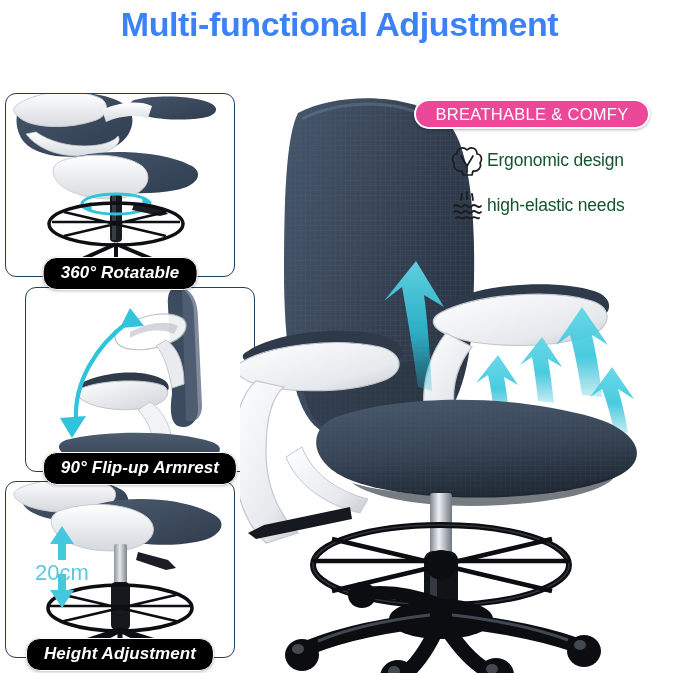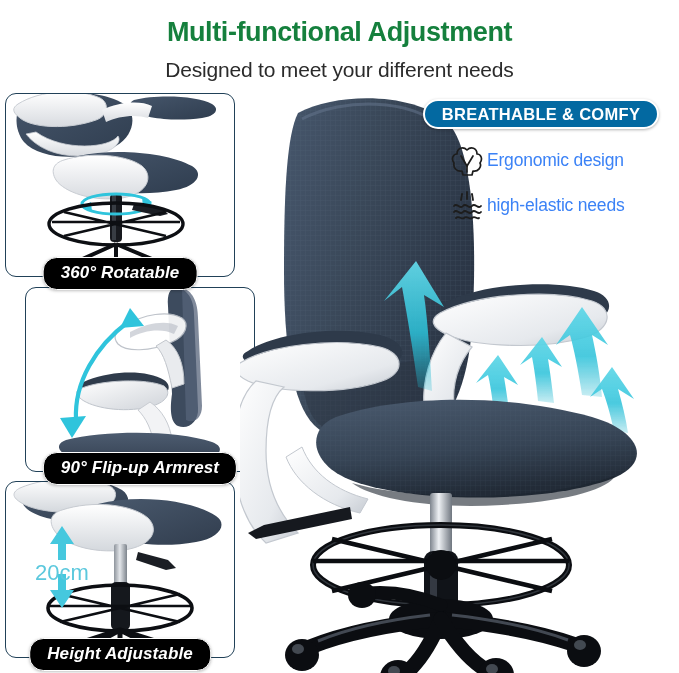--- a/index.html
+++ b/index.html
@@ -8,22 +8,22 @@
     background: #ffffff;
     font-family: "Liberation Sans", sans-serif;
     overflow: hidden;
   }
   .page { position: relative; width: 679px; height: 673px; background: #fff; }
 
   
   .header { position: absolute; left: 0; top: 0; width: 679px; height: 90px;
             text-align: center; }
   .title {
-    font-size: 27px; font-weight: 700; color: #15803d;
-    letter-spacing: -0.4px; line-height: 1; padding-top: 19px;
+    font-size: 34px; font-weight: 700; color: #3b82f6;
+    letter-spacing: -0.4px; line-height: 1; padding-top: 7px;
   }
   .subtitle {
     font-size: 21px; font-weight: 400; color: #2b2b2b;
     letter-spacing: -0.2px; padding-top: 12px;
   }
 
   
   .panel {
     position: absolute; left: 5px; width: 230px;
     border: 1.6px solid #214158; border-radius: 11px;
@@ -40,47 +40,46 @@
     font-size: 17px; font-weight: 700; font-style: italic;
     letter-spacing: 0.1px; white-space: nowrap;
     padding: 5px 17px 6px; border-radius: 14px;
     border: 1.5px solid #ffffff;
     box-shadow: 0 1px 3px rgba(0,0,0,.25);
     z-index: 6;
   }
 
   
   .badge {
-    position: absolute; left: 423px; top: 99px; width: 236px; height: 30px;
-    background: #0369a1; color: #fff;
+    position: absolute; left: 414px; top: 99px; width: 236px; height: 30px;
+    background: #ec4899; color: #fff;
     border: 2px solid #ffffff; border-radius: 15px;
     box-shadow: 0 1px 3px rgba(0,0,0,.3);
     display: flex; align-items: center; justify-content: center;
-    font-size: 16.5px; font-weight: 700; letter-spacing: 0.3px;
+    font-size: 16.5px; font-weight: 400; letter-spacing: 0.3px;
     z-index: 8;
   }
   .features { position: absolute; left: 447px; top: 138px; width: 232px; z-index: 8; }
   .feature-row { display: flex; align-items: center; height: 45px; }
   .feature-icon { width: 40px; height: 34px; flex: 0 0 40px;
                   display: flex; align-items: center; justify-content: center; }
-  .feature-text { font-size: 17.5px; color: #3b82f6; letter-spacing: -0.2px;
+  .feature-text { font-size: 17.5px; color: #14532d; letter-spacing: -0.2px;
                   white-space: nowrap; }
 
   
   .hero { position: absolute; left: 240px; top: 95px; width: 439px; height: 578px; z-index: 2; }
   .hero svg { display: block; }
 </style>
 </head>
 <body>
 
 <div class="page">
 
   <div class="header">
     <div class="title">Multi-functional Adjustment</div>
-    <div class="subtitle">Designed to meet your different needs</div>
   </div>
 
   <div class="panel" id="panel-1">
     <div class="panel-inner">
       <svg width="228" height="182" viewBox="0 0 228 182">
         <defs>
           <linearGradient id="p1mesh" x1="0" y1="0" x2="1" y2="1">
             <stop offset="0%" stop-color="#46566b"></stop>
               <stop offset="100%" stop-color="#2f3d4f"></stop>
           </linearGradient>
@@ -194,21 +193,21 @@
 
         <path d="M114 148 L40 172 M114 148 L190 172 M114 148 L114 175 M114 148 L64 175 M114 148 L168 175" stroke="#0c0e12" stroke-width="5" fill="none" stroke-linecap="round"></path>
 
         <g>
           <path d="M56 44 L68 62 L60 62 L60 78 L52 78 L52 62 L44 62 Z" fill="#45c8de"></path>
           <path d="M56 126 L68 108 L60 108 L60 92 L52 92 L52 108 L44 108 Z" fill="#45c8de"></path>
           <text x="56" y="92" text-anchor="middle" dominant-baseline="middle" font-family="Liberation Sans, sans-serif" font-size="22" fill="#5bc8dd" id="height-value-text">20cm</text>
         </g>
       </svg>
     </div>
-    <div class="panel-label">Height Adjustable</div>
+    <div class="panel-label">Height Adjustment</div>
   </div>
 
   <div class="hero">
     <svg width="439" height="578" viewBox="0 0 439 578">
       <defs>
         <linearGradient id="hmesh" x1="0" y1="0" x2="1" y2="0.4">
           <stop offset="0%" stop-color="#46566c"></stop>
           <stop offset="45%" stop-color="#3a4859"></stop>
           <stop offset="100%" stop-color="#2b3646"></stop>
         </linearGradient>

